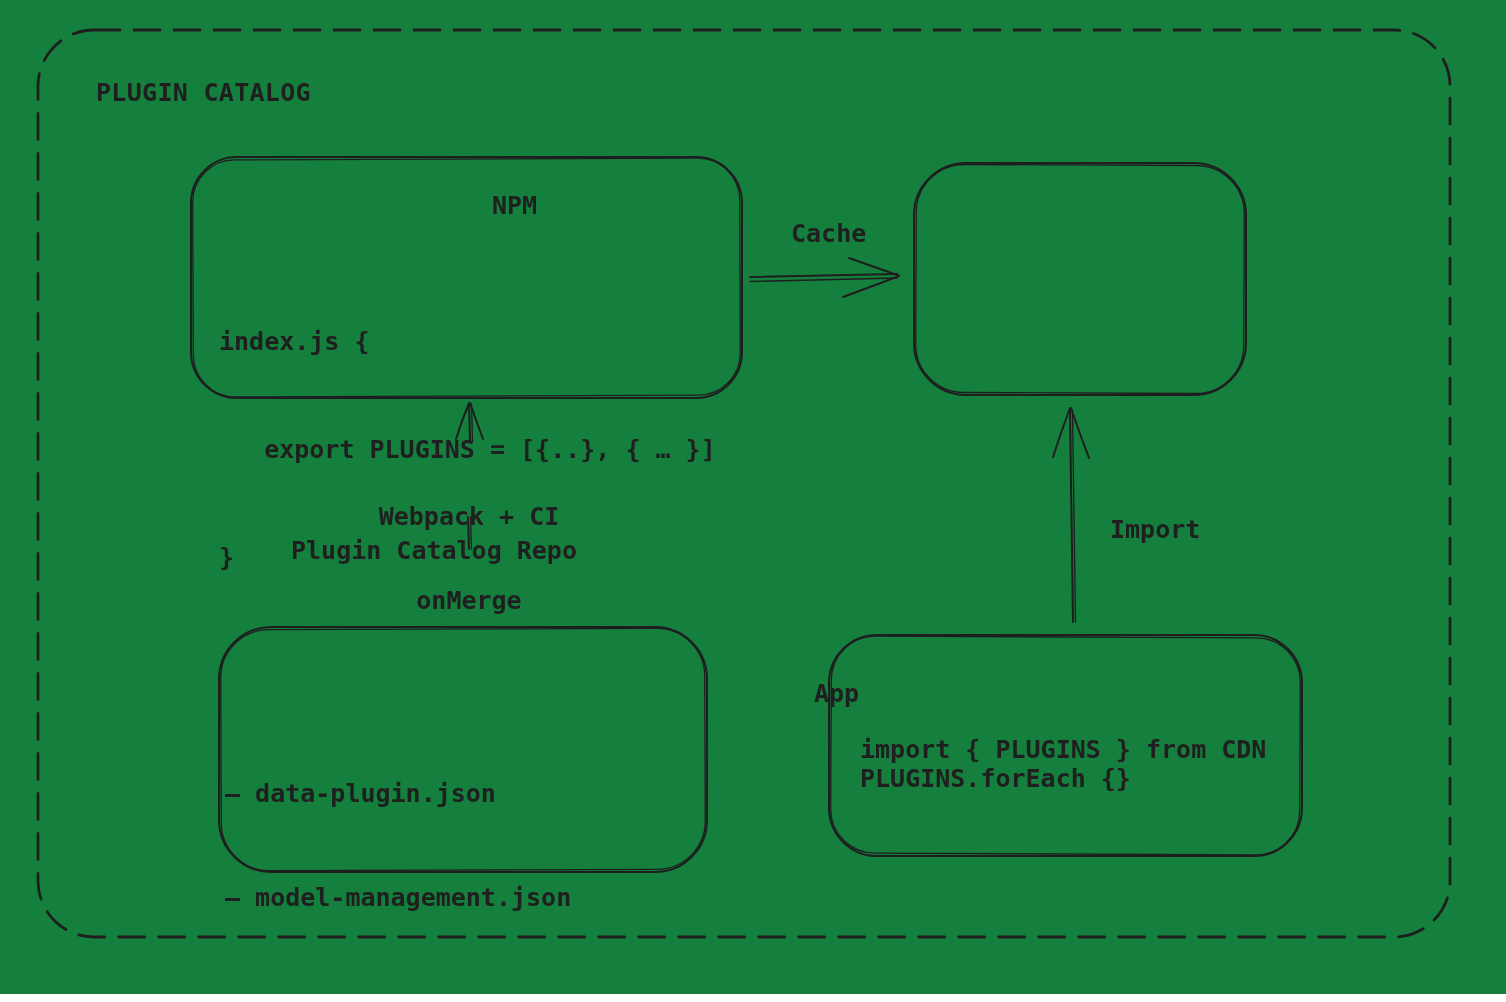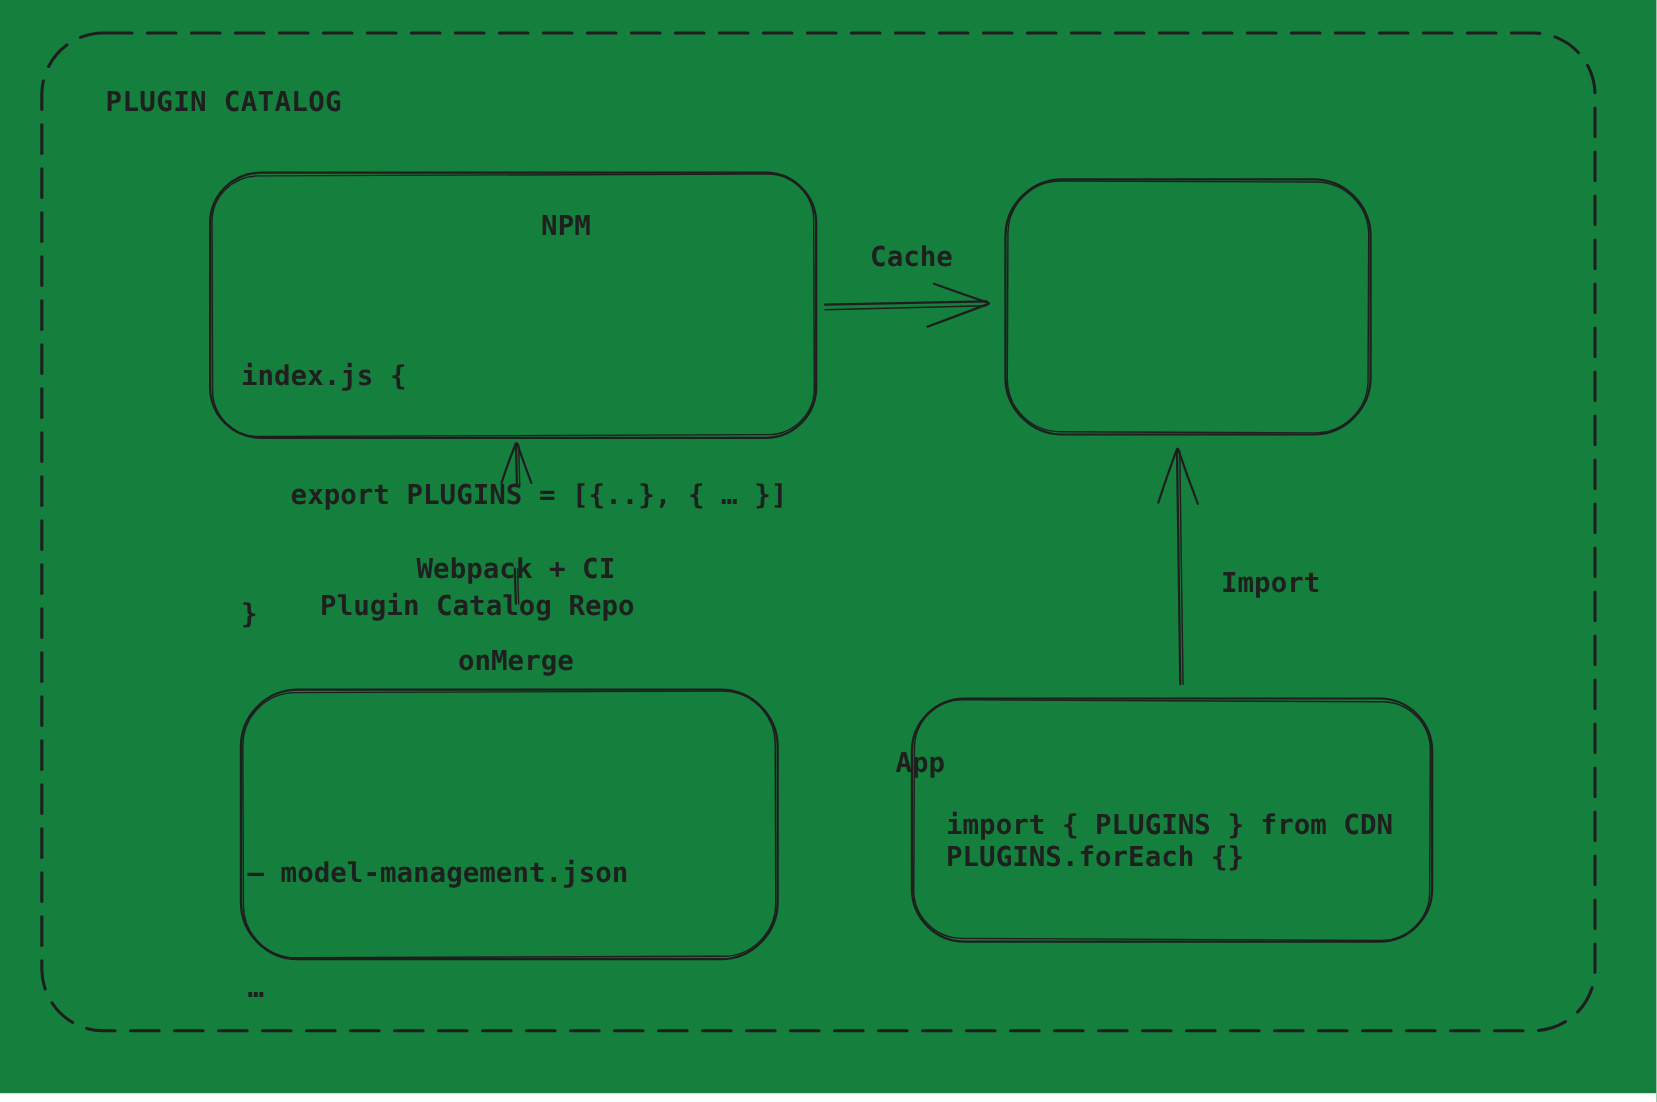--- a/index.html
+++ b/index.html
@@ -95,20 +95,21 @@
 
 
   <div class="txt webpack-label" style="left:288px; top:447px; width:362px;">
     <div>Webpack + CI</div>
     <div>onMerge</div>
   </div>
 
   <div class="txt" style="left:291px; top:536px;">Plugin Catalog Repo</div>
 
   <div class="txt repo-files" style="left:225px; top:708px;">
+    <div>– data-plugin.json</div>
     <div>– model-management.json</div>
     <div>…</div>
   </div>
 
   <div class="txt" style="left:814px; top:679px;">App</div>
 
   <div class="txt app-code" style="left:860px; top:735px;">import { PLUGINS } from CDN</div>
 
   <div class="txt app-code" style="left:860px; top:764px;text-align:center;">PLUGINS.forEach {}</div>
 

